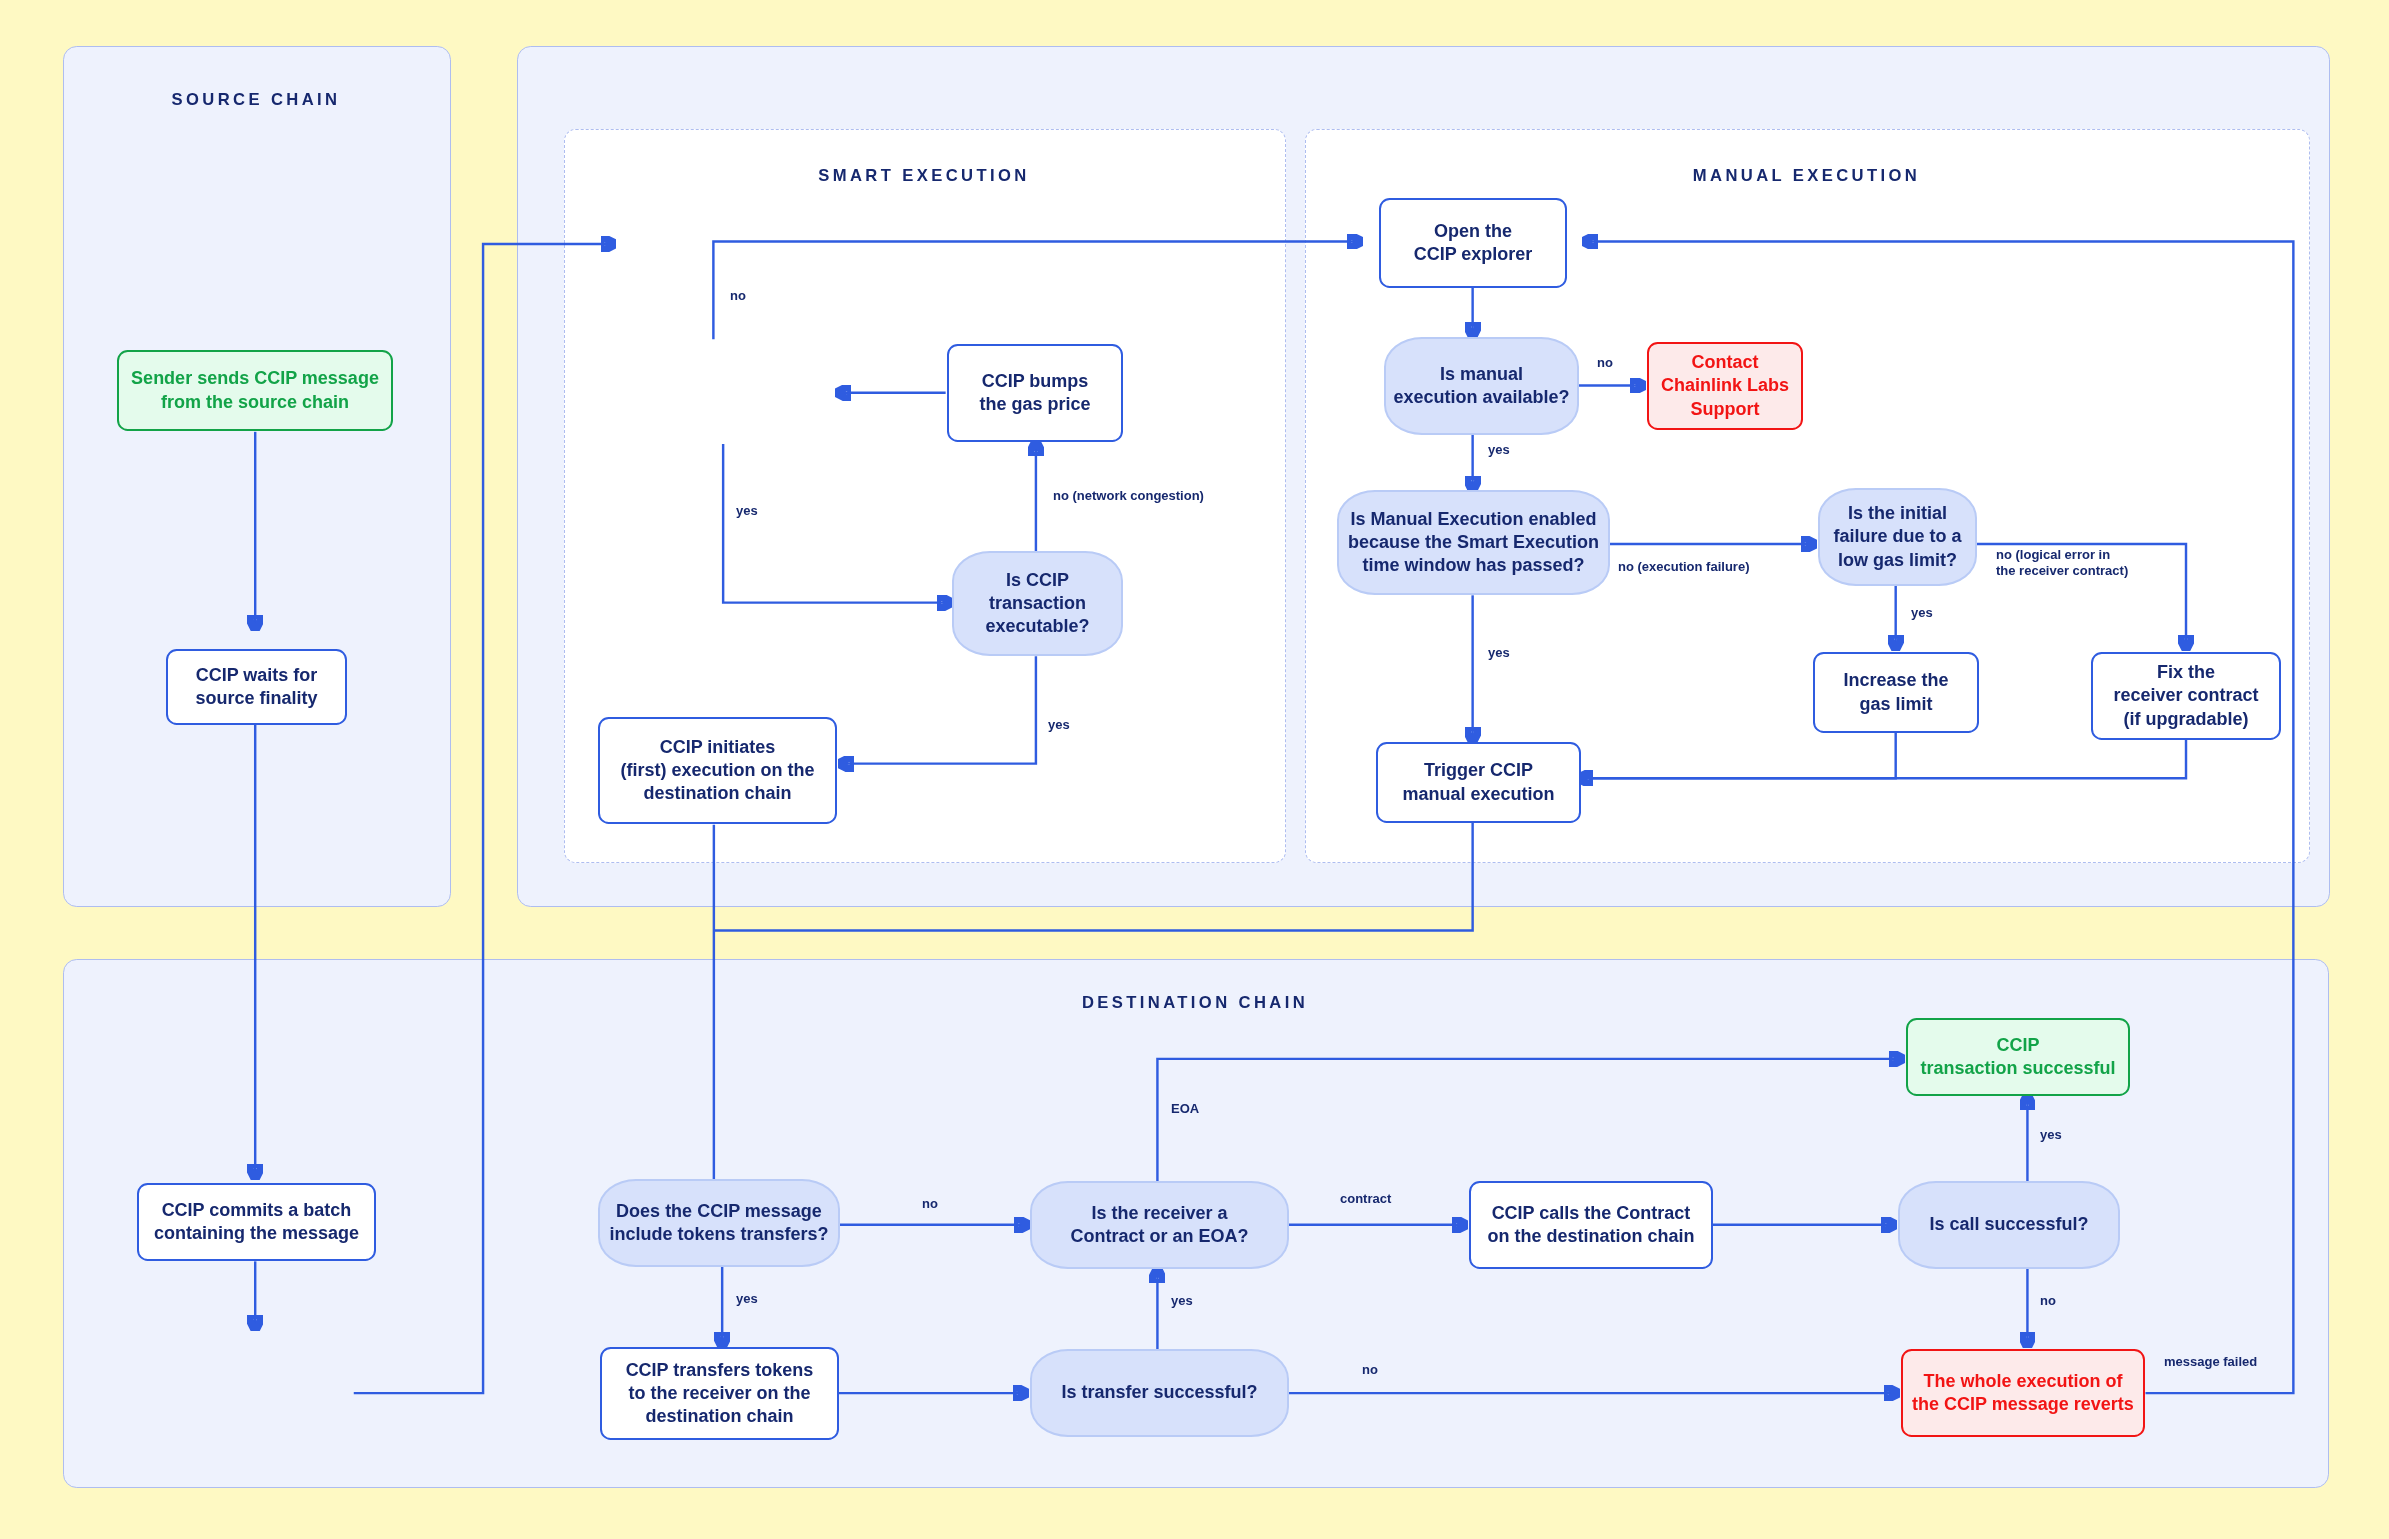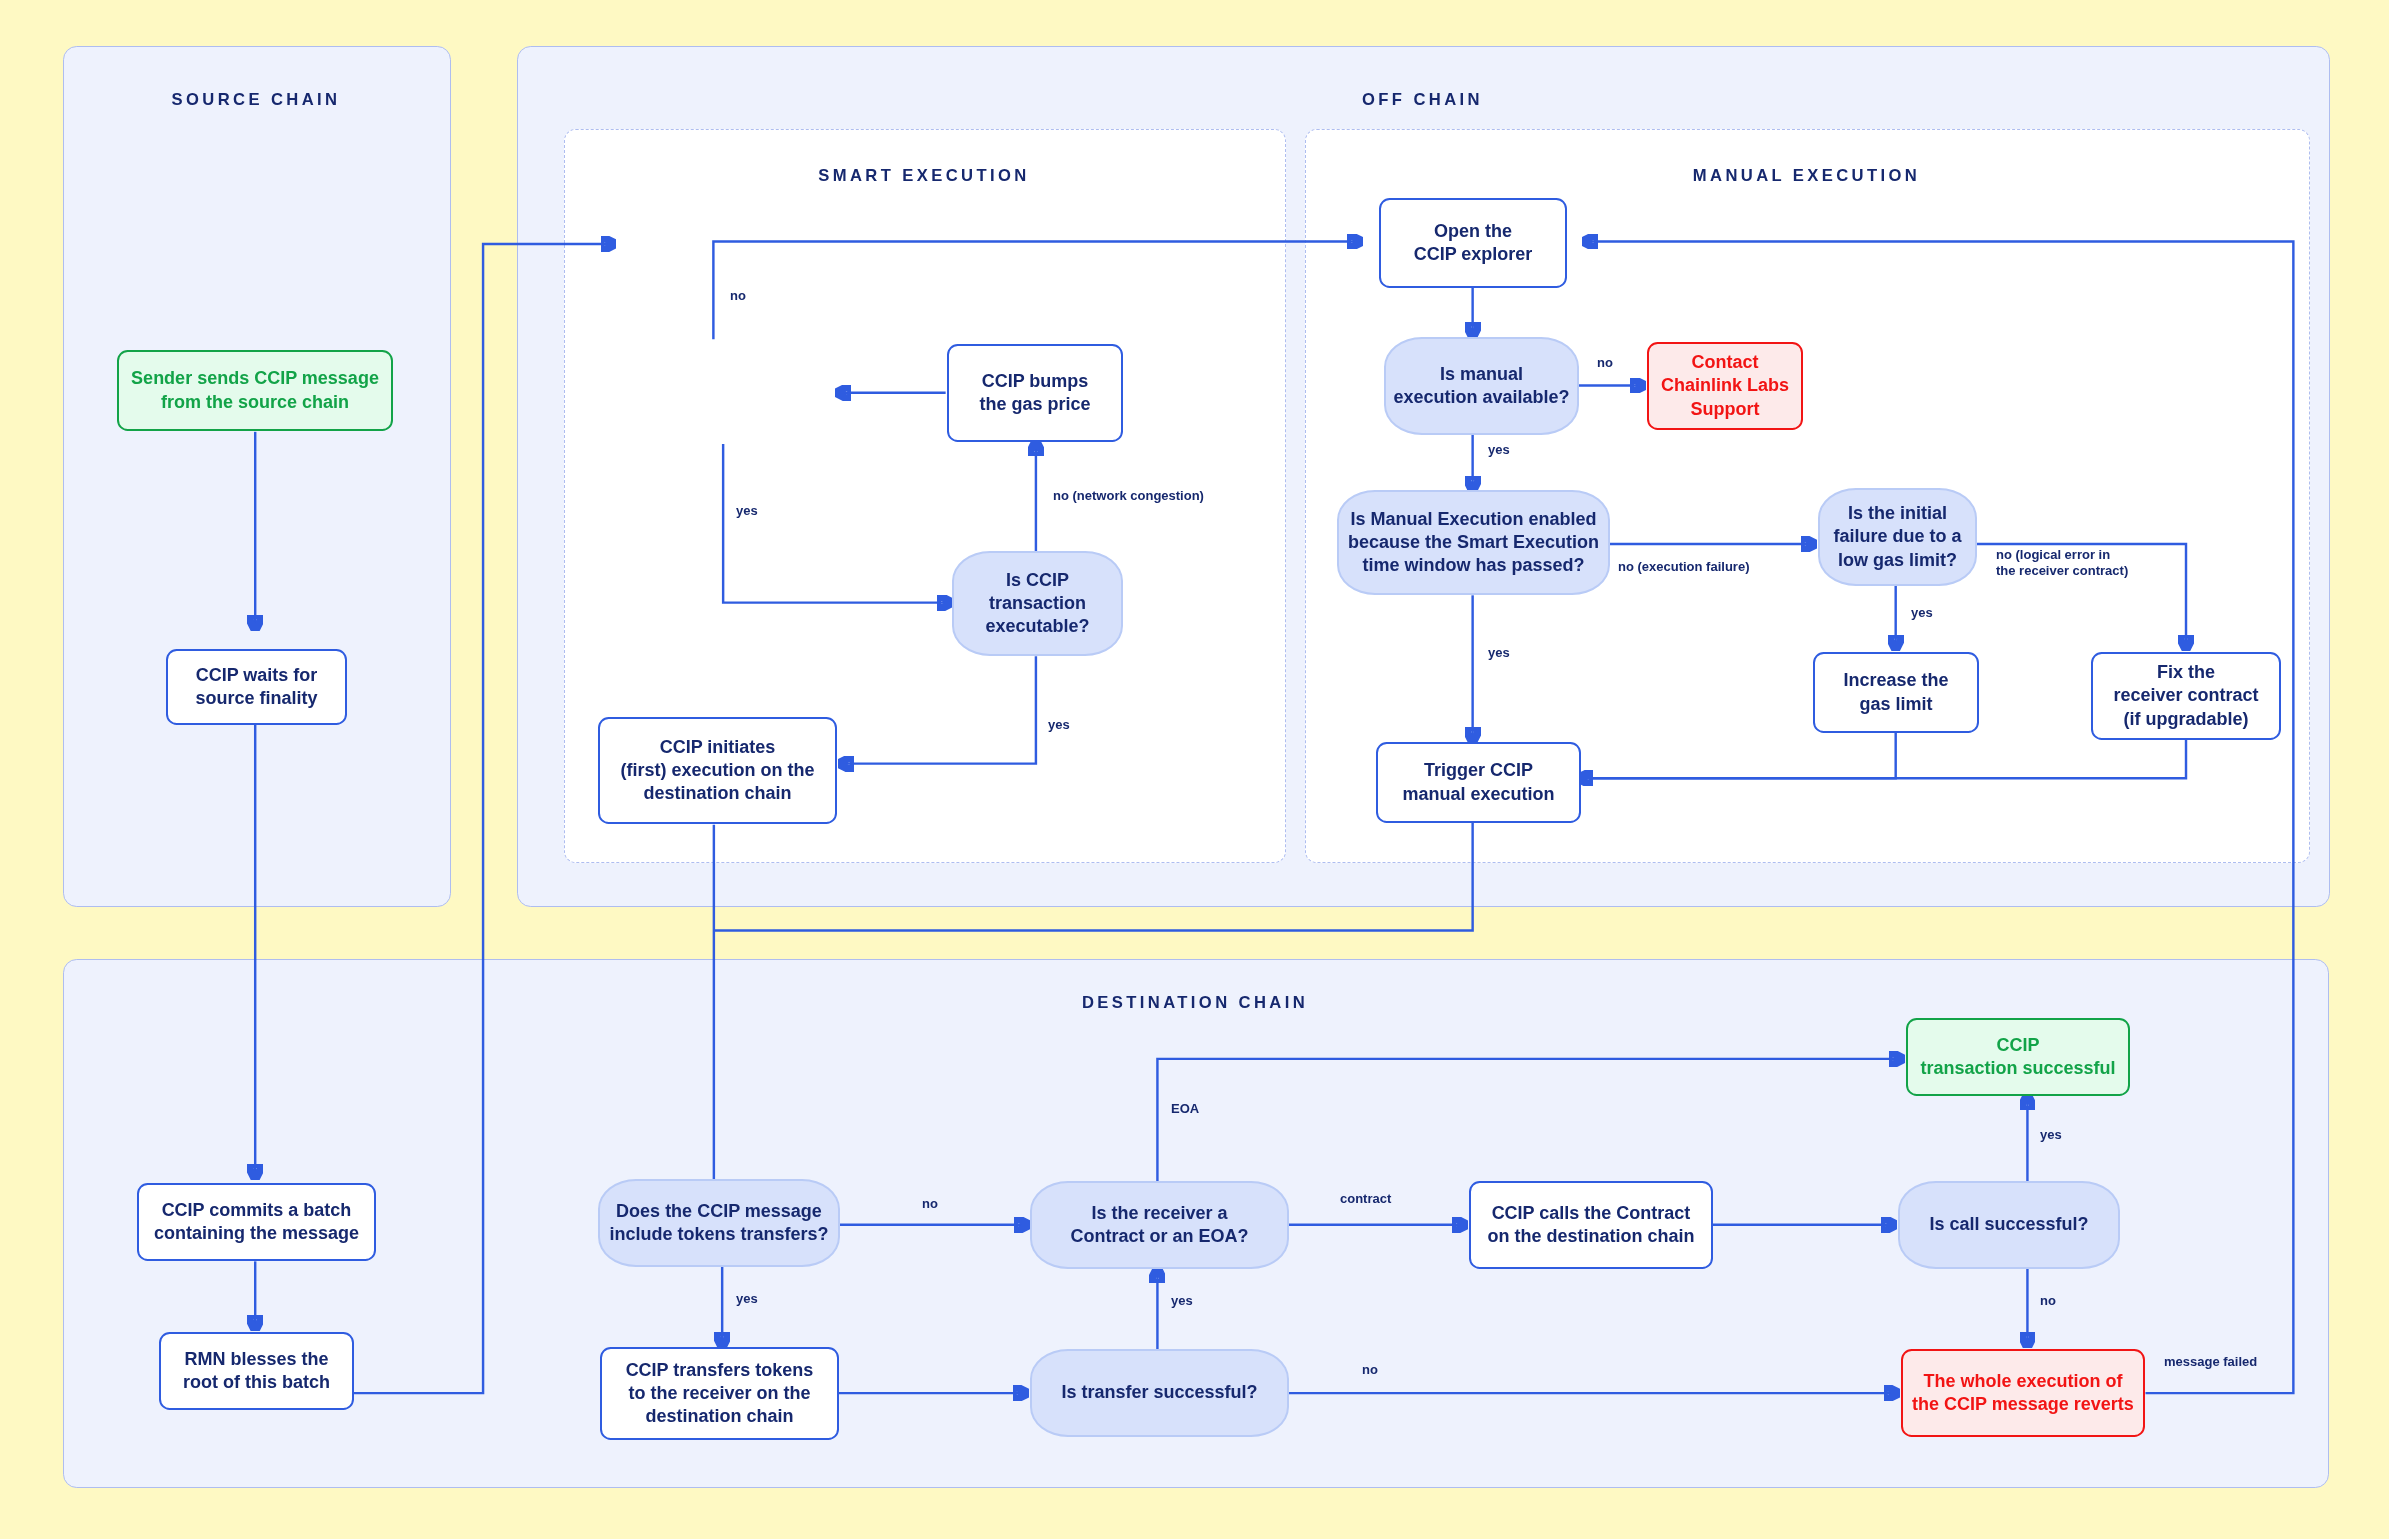--- a/index.html
+++ b/index.html
@@ -25,21 +25,20 @@
 </style>
 </head>
 <body>
 
 <div id="root">
 
   <div class="lane" style="left:63px;top:46px;width:386px;height:859px;"></div>
   <div class="lane-title" style="left:63px;top:90px;width:386px;">SOURCE CHAIN</div>
 
   <div class="lane" style="left:517px;top:46px;width:1811px;height:859px;"></div>
-  <div class="lane-title" style="left:517px;top:90px;width:1811px;">OFF CHAIN</div>
 
   <div class="lane" style="left:63px;top:959px;width:2264px;height:527px;"></div>
   <div class="lane-title" style="left:63px;top:993px;width:2264px;">DESTINATION CHAIN</div>
 
   <div class="subzone" style="left:564px;top:129px;width:720px;height:732px;"></div>
   <div class="lane-title" style="left:564px;top:166px;width:720px;">SMART EXECUTION</div>
 
   <div class="subzone" style="left:1305px;top:129px;width:1003px;height:732px;"></div>
   <div class="lane-title" style="left:1305px;top:166px;width:1003px;">MANUAL EXECUTION</div>
 
@@ -113,22 +112,20 @@
 
   <div class="node ok" style="left:117px;top:350px;width:276px;height:81px;white-space:pre-line;">Sender sends CCIP message
 from the source chain</div>
 
   <div class="node proc" style="left:166px;top:649px;width:181px;height:76px;white-space:pre-line;">CCIP waits for
 source finality</div>
 
   <div class="node proc" style="left:137px;top:1183px;width:239px;height:78px;white-space:pre-line;">CCIP commits a batch
 containing the message</div>
 
-  <div class="node proc" style="left:159px;top:1332px;width:195px;height:78px;white-space:pre-line;">RMN blesses the
-root of this batch</div>
 
 
   <div class="node proc" style="left:947px;top:344px;width:176px;height:98px;white-space:pre-line;">CCIP bumps
 the gas price</div>
 
   <div class="node dec" style="left:952px;top:551px;width:171px;height:105px;white-space:pre-line;">Is CCIP transaction
 executable?</div>
 
   <div class="node proc" style="left:598px;top:717px;width:239px;height:107px;white-space:pre-line;">CCIP initiates
 (first) execution on the

